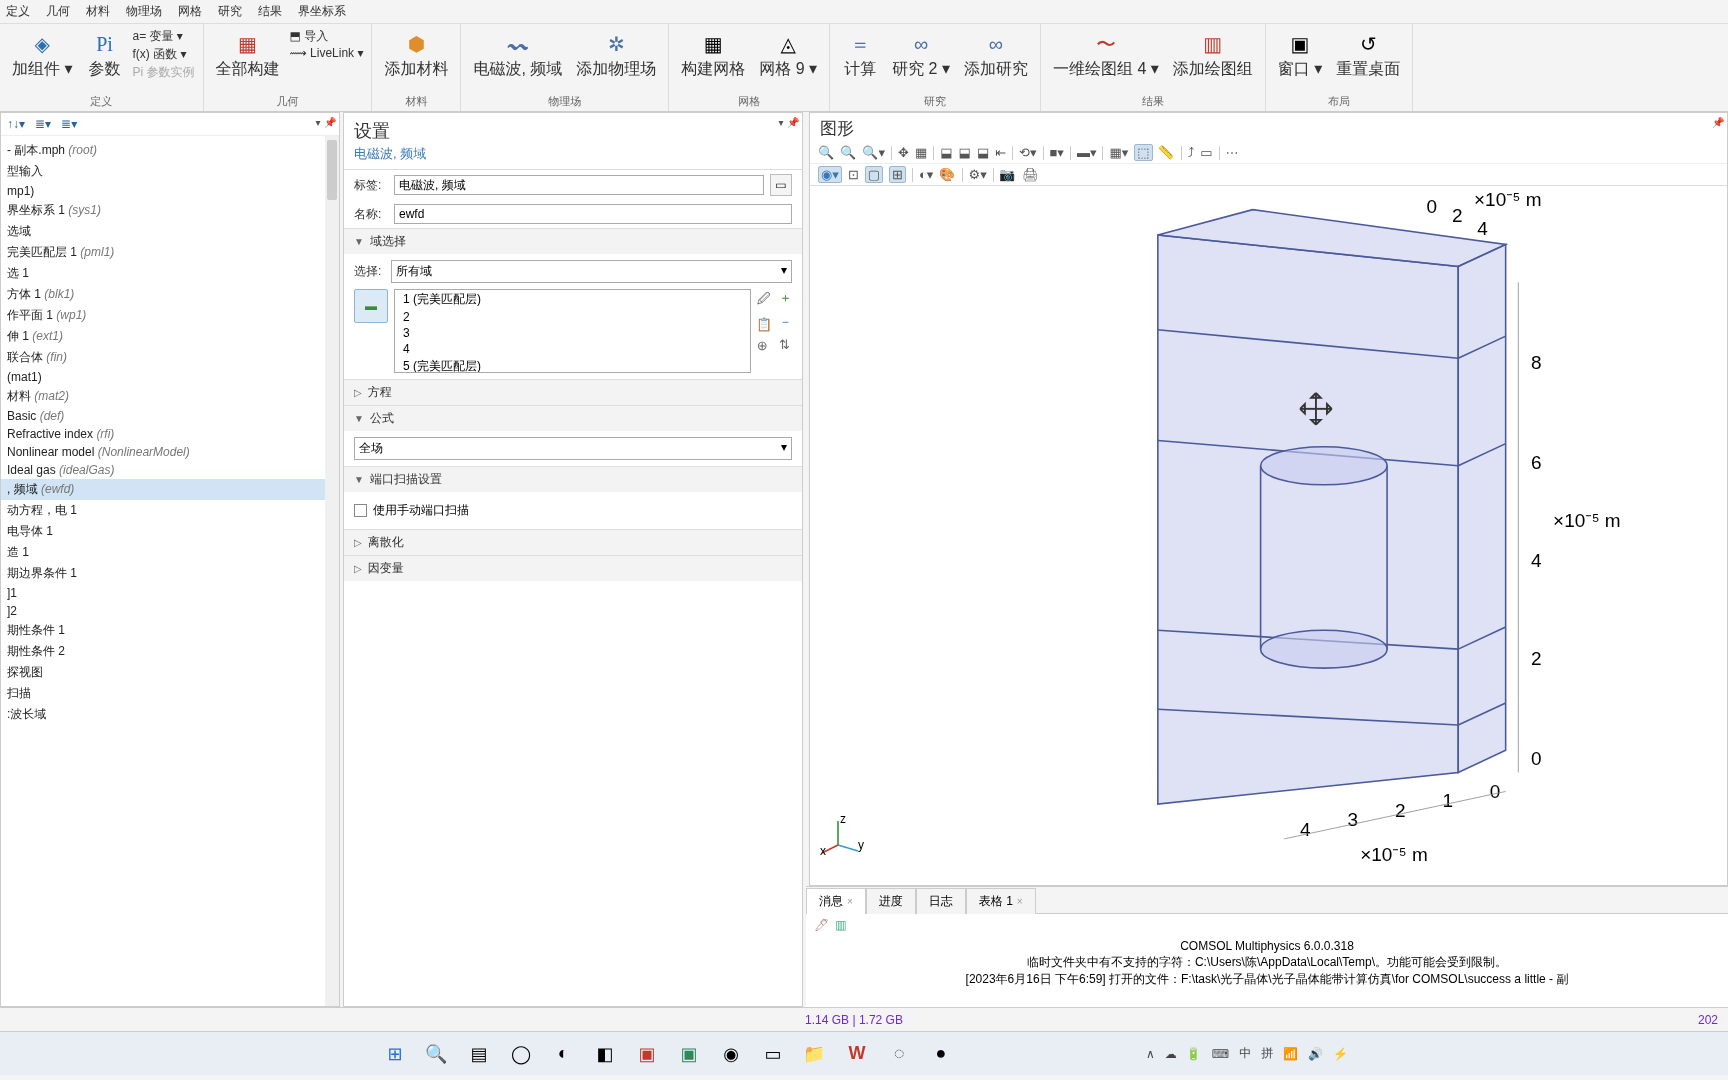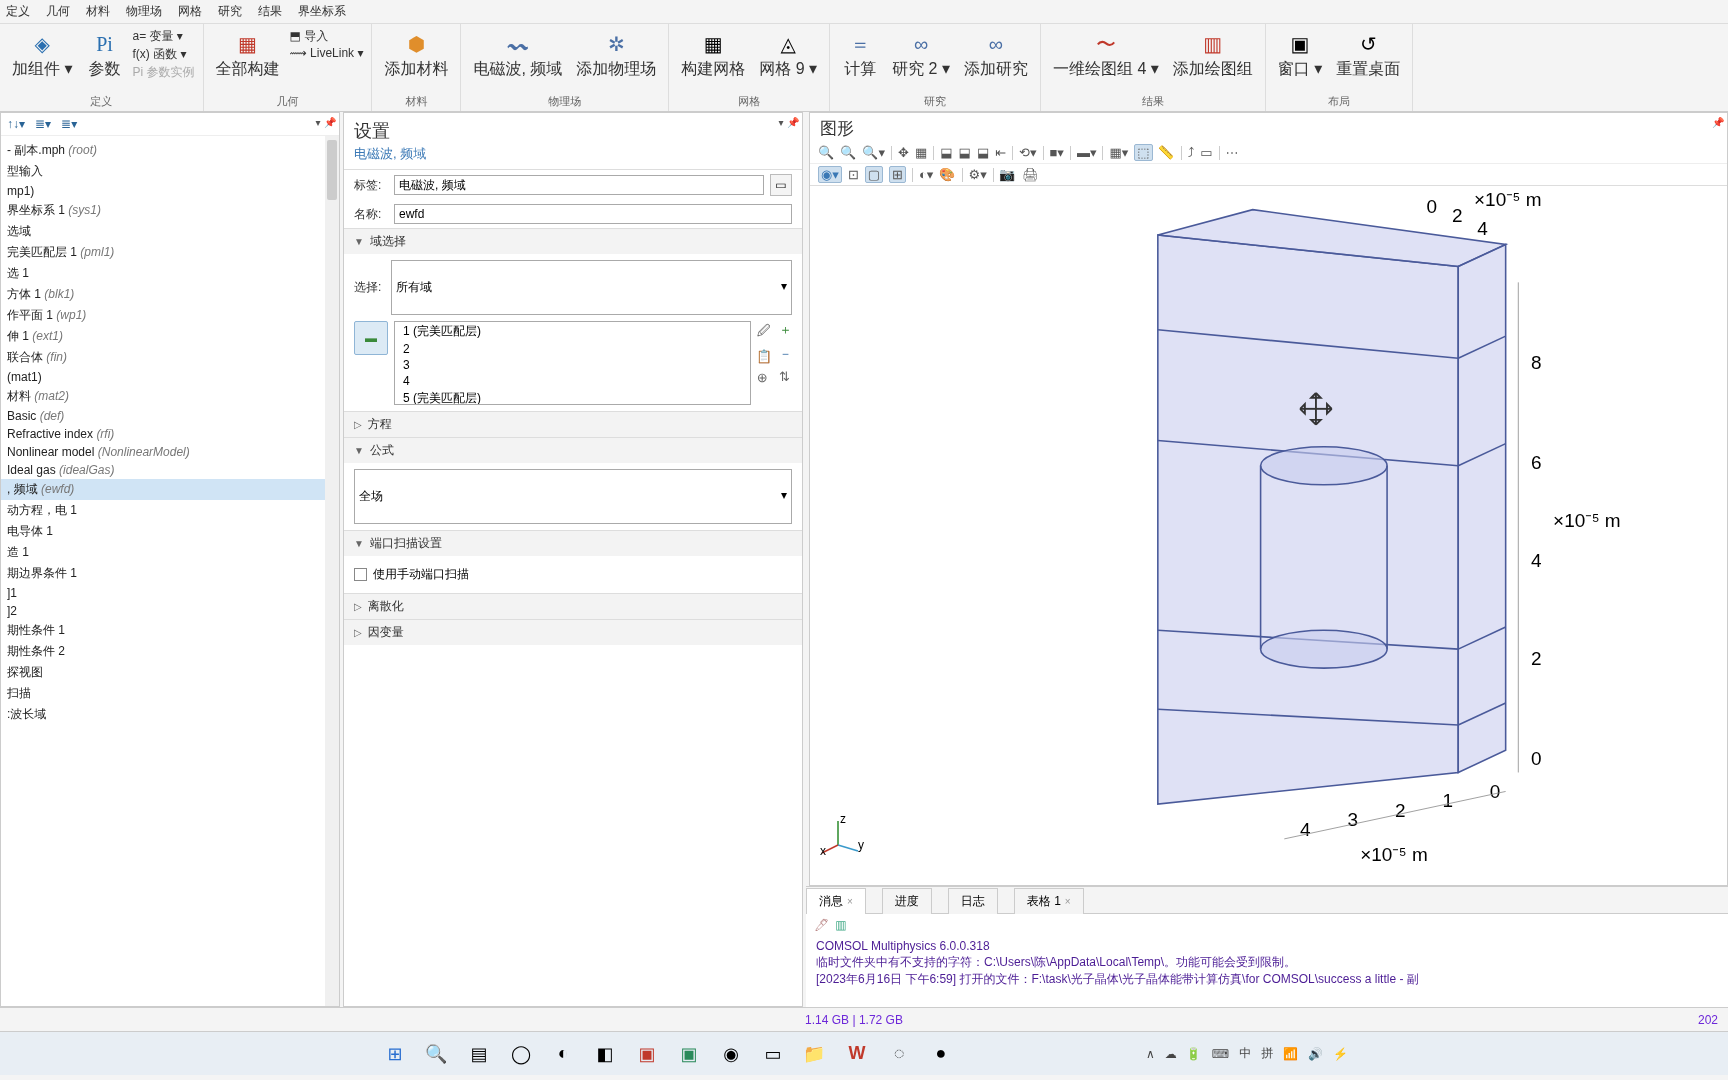--- a/index.html
+++ b/index.html
@@ -45,21 +45,21 @@
 .settings-sub   { font-size: 13px; color:#3a78b5; padding: 2px 10px 6px 10px; border-bottom:1px solid #ddd;}
 .form-row { display:flex; align-items:center; gap:6px; padding: 4px 10px;}
 .form-row label { width: 34px; color:#333;}
 .form-row input { flex:1; border:1px solid #aaa; padding:2px 4px; background:#fff;}
 .form-row .ico-btn { width:22px; height:22px; border:1px solid #bbb; display:flex; align-items:center; justify-content:center; background:#f4f4f4; cursor:pointer;}
 
 .section { border-top:1px solid #ddd;}
 .section-header { background:#f3f3f3; padding:4px 10px; display:flex; align-items:center; gap:6px; cursor:pointer; color:#333;}
 .section-header .chev { font-size:10px; color:#666;}
 .section-body { padding:6px 10px;}
-.select-wide { width:100%; border:1px solid #aaa; padding:18px 4px; background:#fff; cursor:pointer; display:flex; justify-content:space-between;text-align:center;}
+.select-wide { width:100%; border:1px solid #aaa; padding:2px 4px; background:#fff; cursor:pointer; display:flex; justify-content:space-between;text-align:center;}
 .domain-box { display:flex; gap:6px; margin-top:6px;}
 .domain-list { flex:1; border:1px solid #aaa; height:84px; overflow:auto; background:#fff;}
 .domain-list div { padding:1px 8px;}
 .domain-side-icons { display:flex; flex-direction:column; gap:6px; color:#666;}
 .domain-side-icons span{ cursor:pointer; font-size:13px;}
 .domain-toggle { width:34px; height:34px; border:1px solid #8fb5d6; background:#dceaf5; display:flex; align-items:center; justify-content:center; cursor:pointer; border-radius:2px;}
 .checkbox-row { display:flex; align-items:center; gap:6px; padding:4px 0;}
 .checkbox-row .cb { width:13px; height:13px; border:1px solid #888;}
 
 
@@ -68,26 +68,26 @@
 .gfx-toolbar span { font-size:13px; color:#555; cursor:pointer;}
 .gfx-toolbar .sep { width:1px; height:14px; background:#ccc;}
 .gfx-toolbar .toggled { background:#cfe0ef; border:1px solid #9bb8d3; padding:0 2px; border-radius:2px;}
 .gfx-view { flex:1; position:relative; background:#fff; overflow:hidden;}
 .axis-coord { position:absolute; left:10px; bottom:24px; font-size:11px; color:#333;}
 .axis-coord .z{color:#2a3;} .axis-coord .y{color:#39c;} .axis-coord .x{color:#c33;}
 svg.scene { width:100%; height:100%;}
 
 
 .bottom-area { height: 170px; border-top:1px solid #ccc; background:#fff; position:relative;}
-.tab-strip { display:flex; gap:16px; border-bottom:1px solid #ccc; background:#f4f4f4;}
+.tab-strip { display:flex; gap:0; border-bottom:1px solid #ccc; background:#f4f4f4;}
 .tab { padding:4px 12px; border:1px solid #ccc; border-bottom:none; background:#f4f4f4; cursor:pointer; position:relative; top:1px;}
 .tab.active { background:#fff;}
 .tab .x { margin-left:4px; color:#999; font-size:10px;}
 .log-toolbar { padding:4px 8px; display:flex; gap:6px; color:#b88;}
-.log-body { padding:2px 10px; color:#4c1d95; line-height:1.4; font-size:12px;}
+.log-body { padding:2px 10px; color:#000000; line-height:1.4; font-size:12px;text-align:center;}
 
 
 .status-bar { height:24px; border-top:1px solid #ccc; background:#f4f4f4; display:flex; align-items:center; padding:0 10px; justify-content:space-between; color:#6d28d9;}
 
 
 .taskbar { height:44px; background:#e8eef4; border-top:1px solid #ccc; display:flex; align-items:center; padding:0 380px; gap:12px;}
 .taskbar .tb-ico { width:30px; height:30px; display:flex; align-items:center; justify-content:center; font-size:18px; cursor:pointer;}
 .taskbar .tray { margin-left:auto; display:flex; gap:10px; align-items:center; color:#444; font-size:12px;}
 </style>
 </head>

